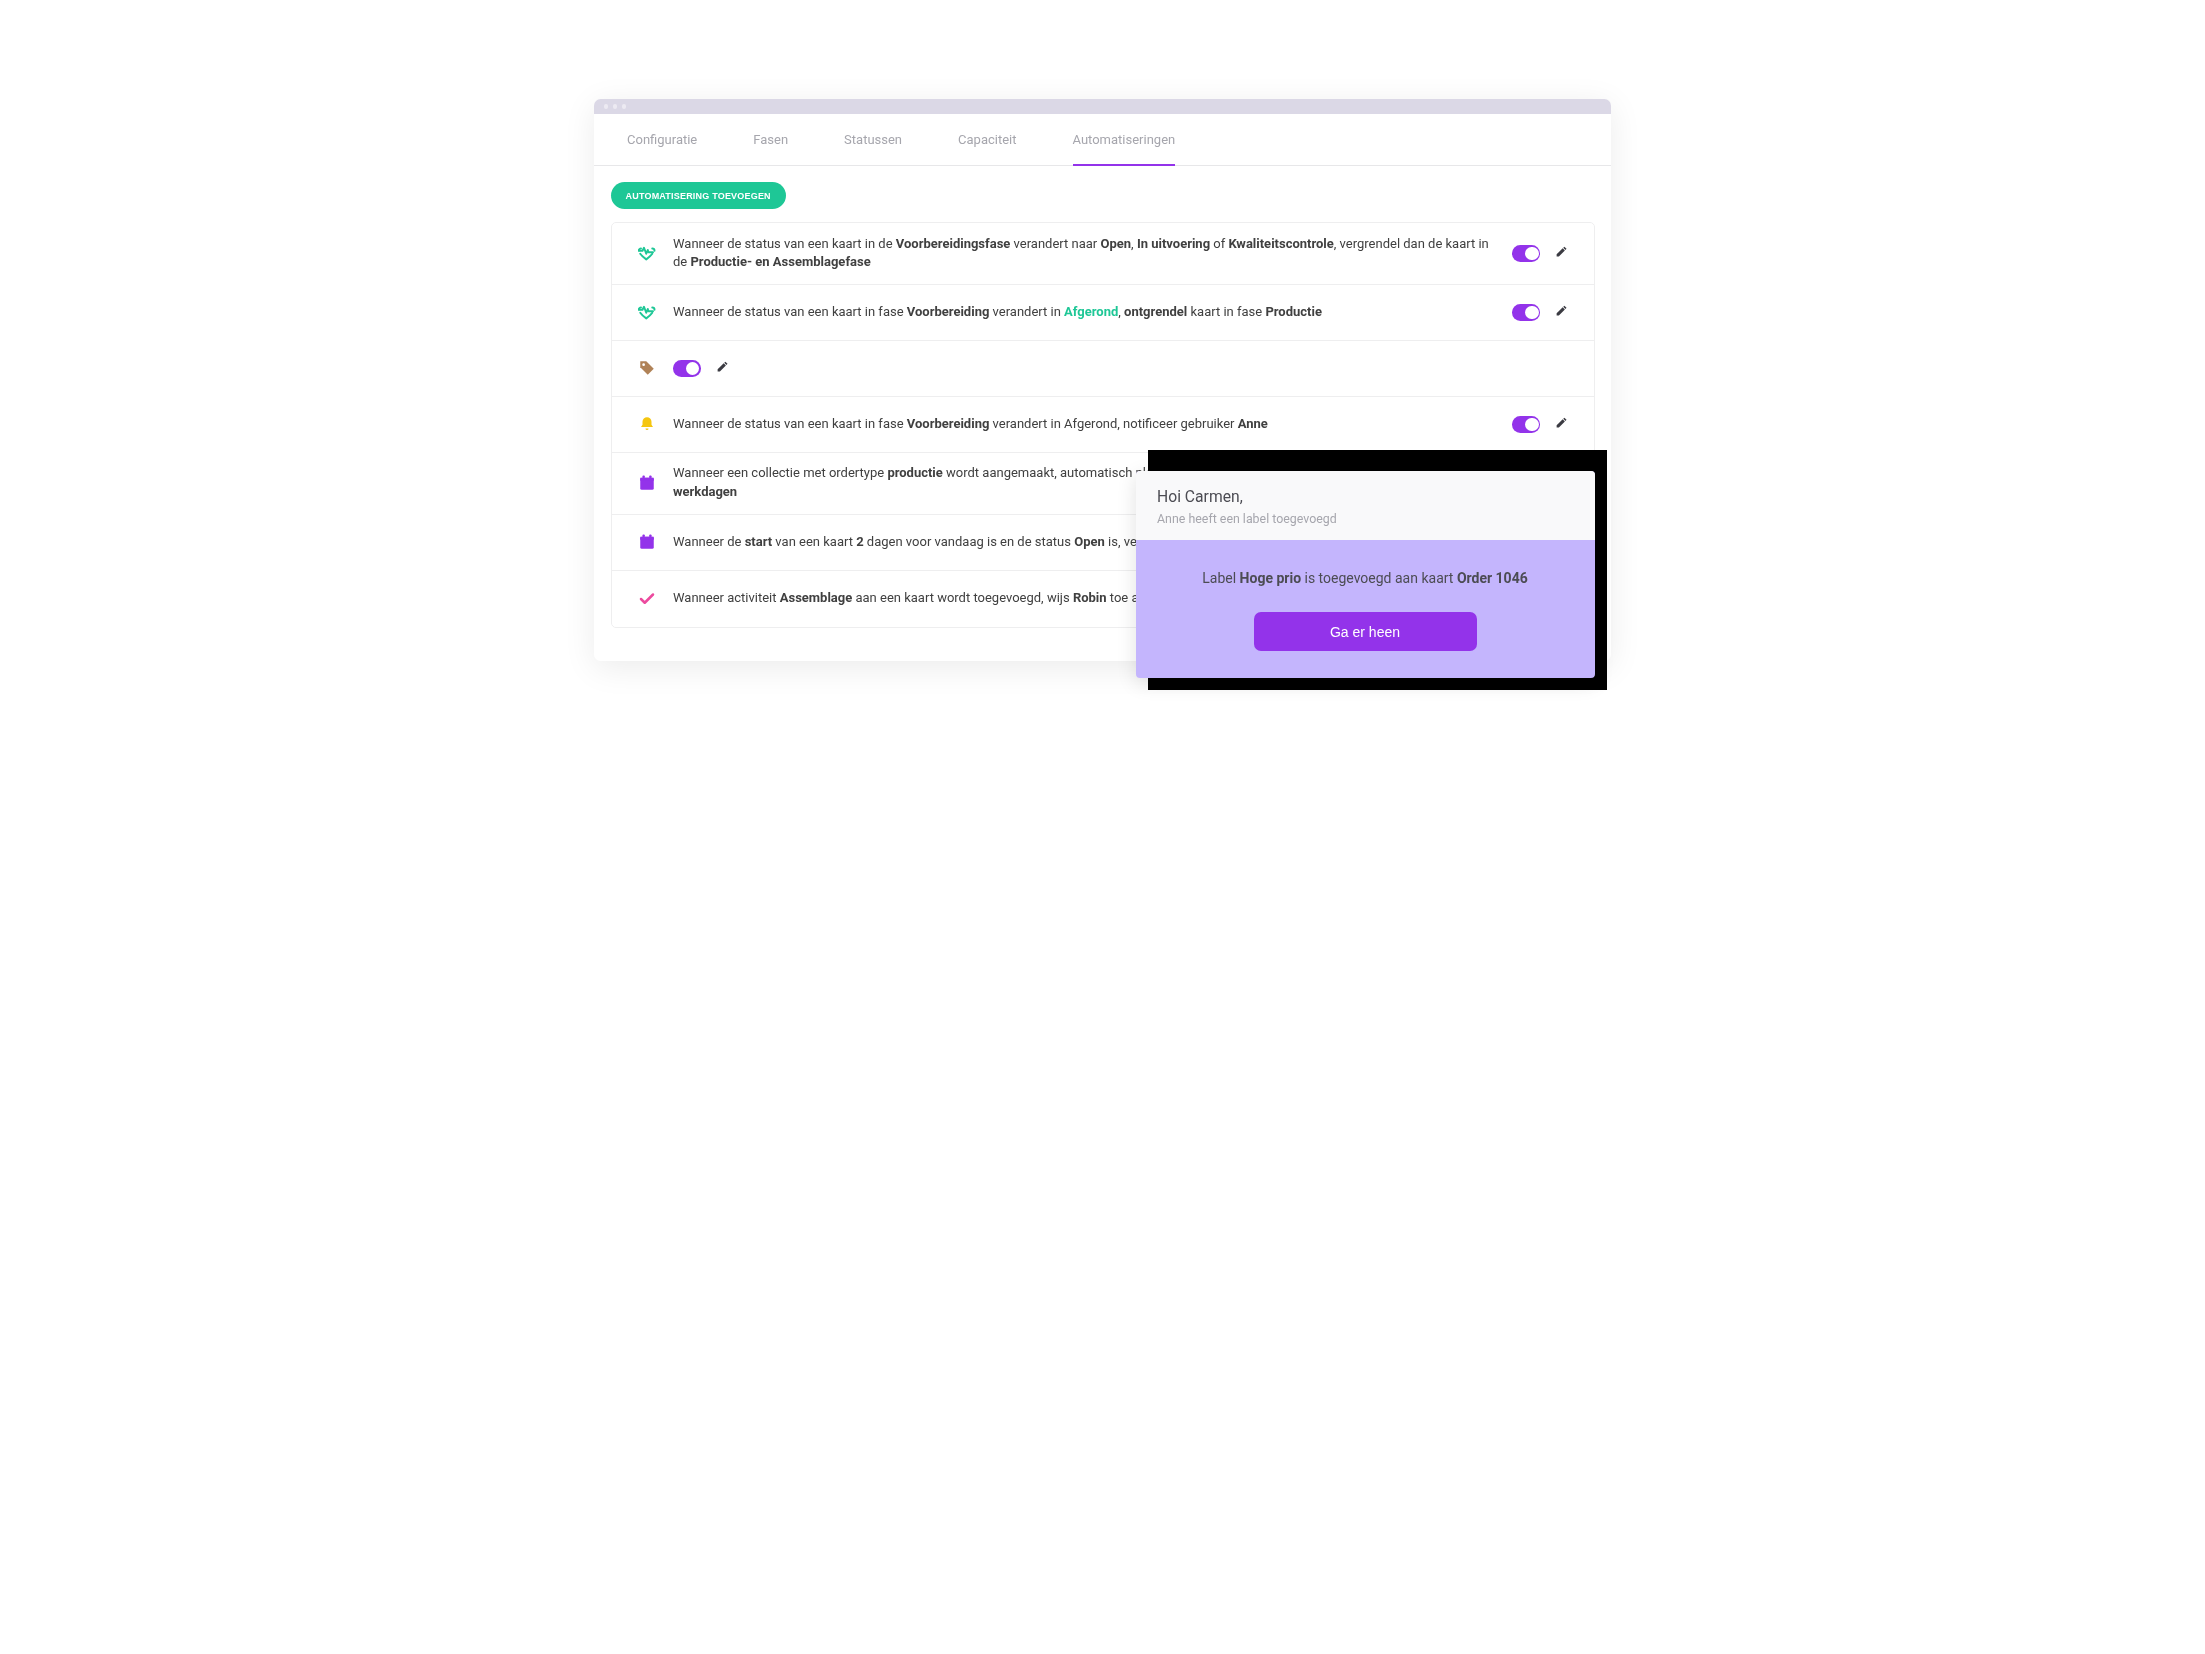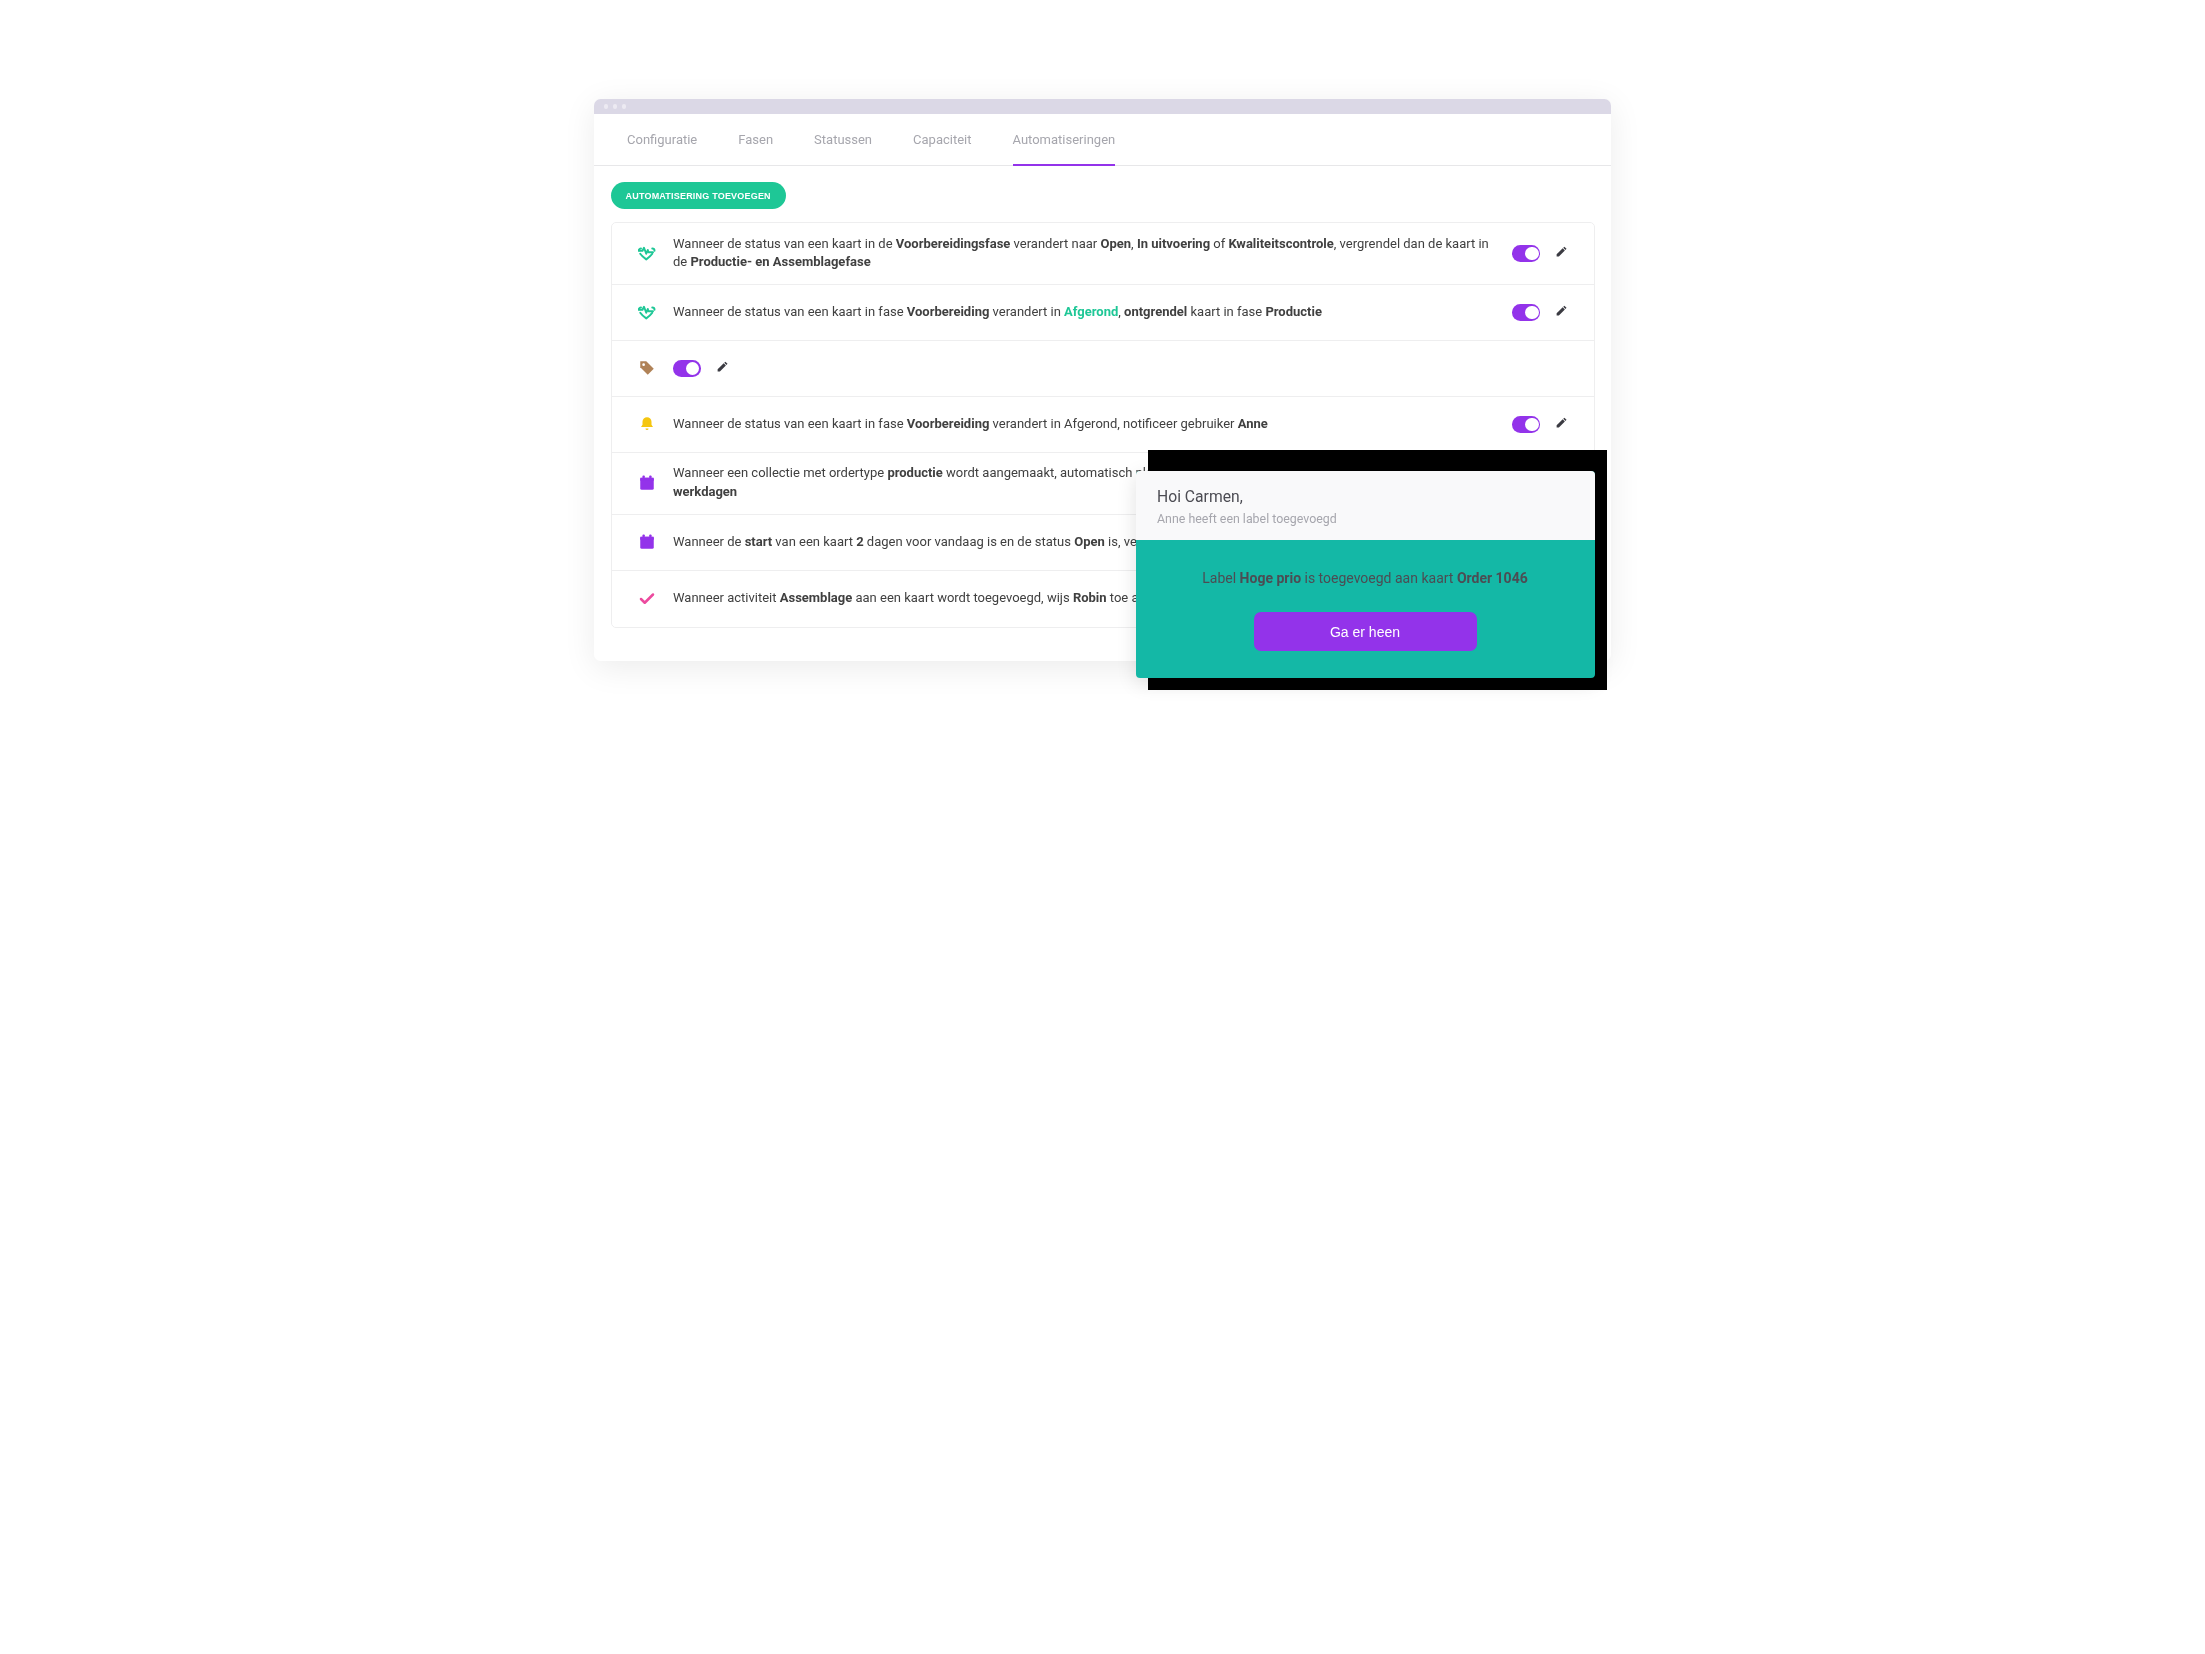--- a/index.html
+++ b/index.html
@@ -29,21 +29,21 @@
     align-items: center;
     padding-left: 10px;
     gap: 5px;
   }
   .dot {
     width: 4.1px; height: 4.1px; border-radius: 50%;
     background: #eceaf2;
   }
   .tabs {
     display: flex;
-    gap: 41px;
+    gap: 56px;
     border-bottom: 0.8px solid #e7e7e9;
     padding: 0 33px;
   }
   .tab {
     padding: 18px 0 16.5px 0;
     color: #a6a6ad;
     font-size: 13px;
     cursor: pointer;
     border-bottom: 2.5px solid transparent;
     margin-bottom: -0.8px;
@@ -139,21 +139,21 @@
     width: 459px;
     height: 240px;
     background: #000000;
     z-index: 3;
   }
   .notif {
     position: absolute;
     right: 33px;
     bottom: 33px;
     width: 459px;
-    background: #14b8a6;
+    background: #c4b5fd;
     border-radius: 4.1px;
     z-index: 5;
     overflow: hidden;
     box-shadow: 0 5px 20px rgba(0,0,0,0.12);
   }
   .notif-head {
     background: #f9f9fa;
     padding: 16.5px 21.5px 13.2px 21.5px;
   }
   .notif-title {

